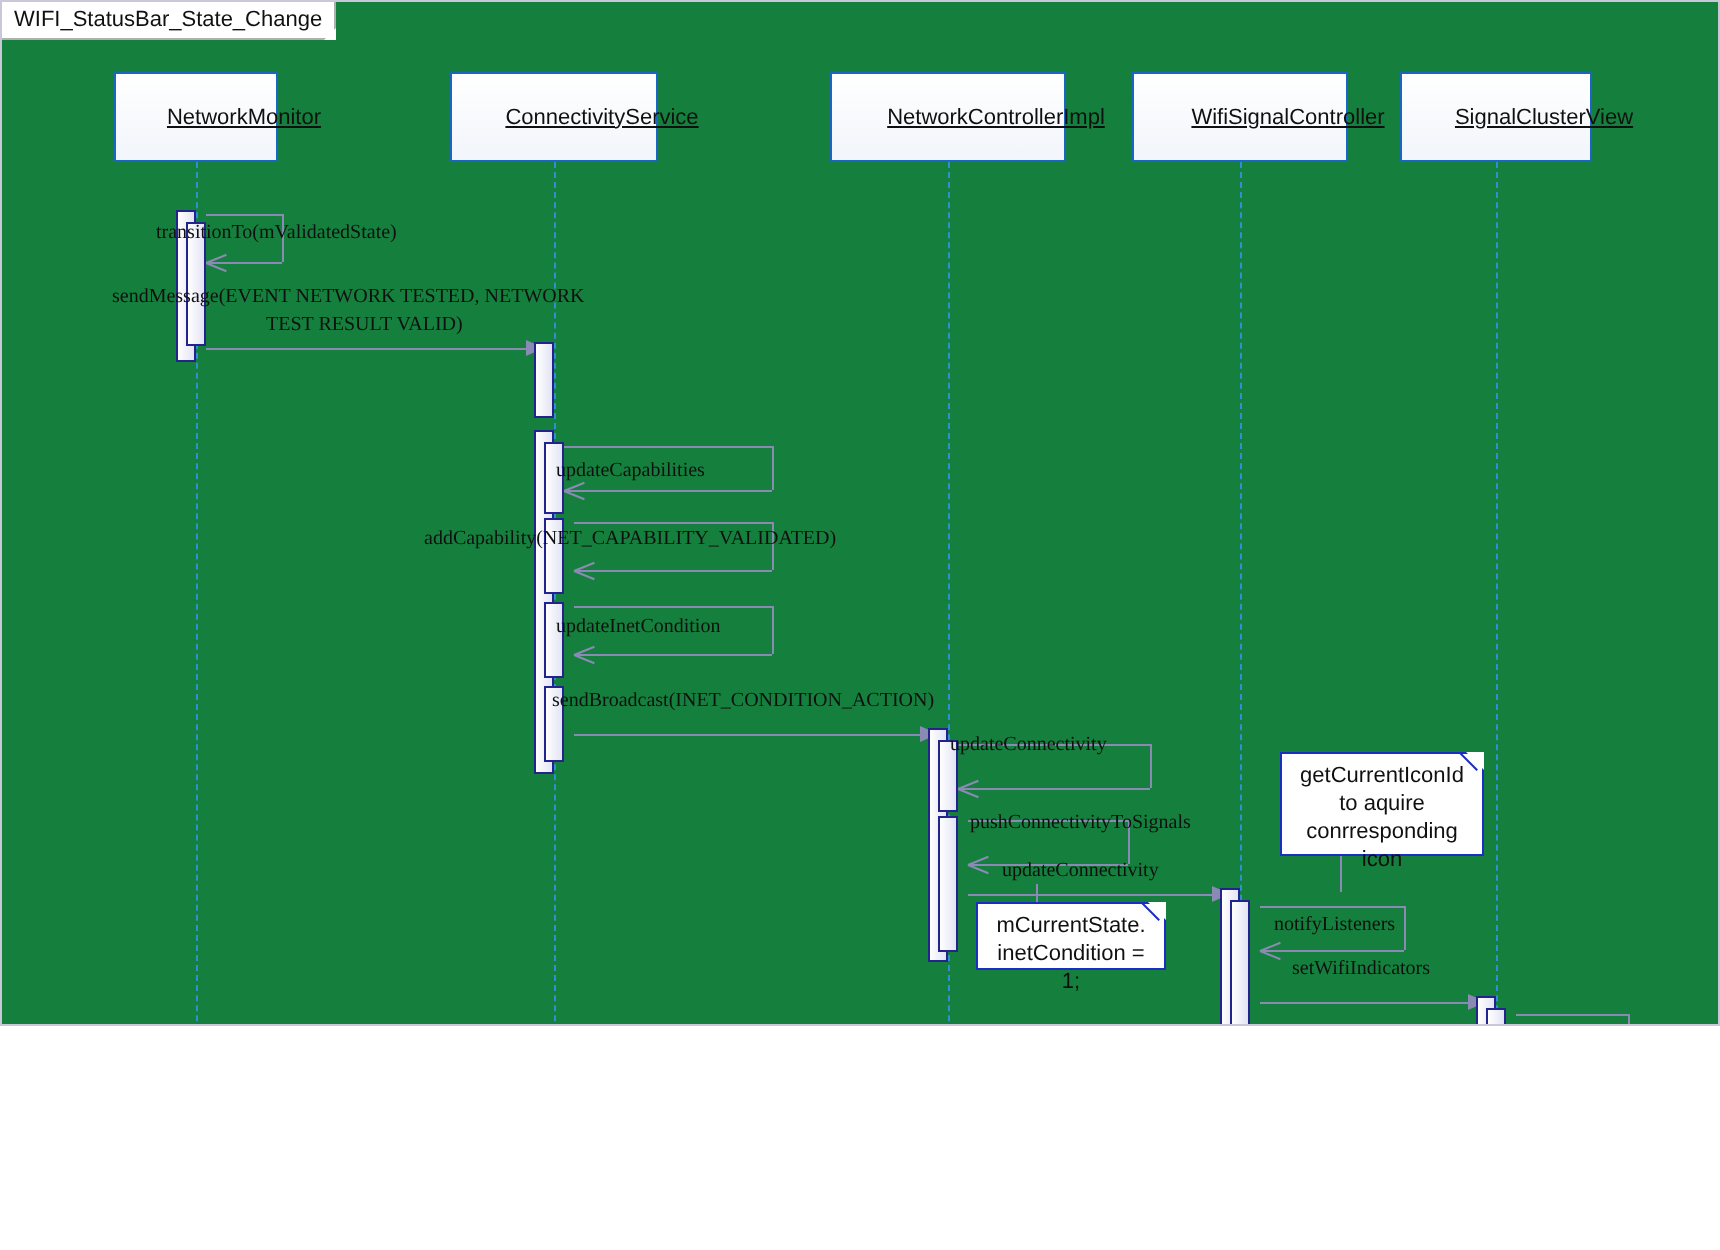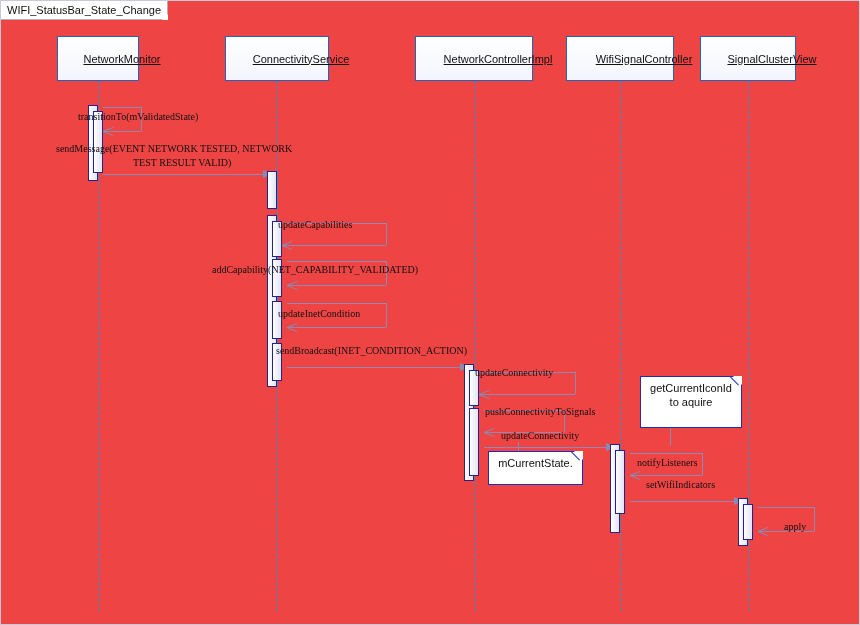--- a/index.html
+++ b/index.html
@@ -6,22 +6,22 @@
     margin: 0;
     padding: 0;
     background: #ffffff;
   }
   body {
     font-family: "Liberation Sans", sans-serif;
   }
   #canvas {
     position: relative;
     width: 860px;
-    height: 625px;
-    background: #ef4444;
+    height: 513px;
+    background: #15803d;
     border: 1px solid #c8c8d8;
     box-sizing: border-box;
     overflow: hidden;
   }
   
   .title-tab {
     position: absolute;
     left: 0px;
     top: 0px;
     height: 17px;
@@ -265,40 +265,42 @@
       <div class="activation" style="left: 468px; top: 407px; width: 10px; height: 68px;"></div>
       <div class="activation" style="left: 609px; top: 443px; width: 10px; height: 89px;"></div>
       <div class="activation" style="left: 614px; top: 449px; width: 10px; height: 64px;"></div>
       <div class="activation" style="left: 737px; top: 497px; width: 10px; height: 48px;"></div>
       <div class="activation" style="left: 742px; top: 503px; width: 10px; height: 36px;"></div>
     </div>
   <div id="labels-layer">
       <div class="msg-label" style="left: 77px; top: 109px;">transitionTo(mValidatedState)</div>
       <div class="msg-label" style="left: 55px; top: 141px;">sendMessage(EVENT NETWORK TESTED, NETWORK</div>
       <div class="msg-label" style="left: 132px; top: 155px;">TEST RESULT VALID)</div>
-      <div class="msg-label" style="left: 277px; top: 217px;">updateCapabilities</div>
+      <div class="msg-label" style="left: 277px; top: 228px;">updateCapabilities</div>
       <div class="msg-label" style="left: 211px; top: 262px;">addCapability(NET_CAPABILITY_VALIDATED)</div>
       <div class="msg-label" style="left: 277px; top: 306px;">updateInetCondition</div>
       <div class="msg-label" style="left: 275px; top: 343px;">sendBroadcast(INET_CONDITION_ACTION)</div>
       <div class="msg-label" style="left: 474px; top: 365px;">updateConnectivity</div>
       <div class="msg-label" style="left: 452px; top: 404px; margin-left: 32px;">pushConnectivityToSignals</div>
       <div class="msg-label" style="left: 500px; top: 428px;">updateConnectivity</div>
       <div class="msg-label" style="left: 636px; top: 455px;">notifyListeners</div>
       <div class="msg-label" style="left: 645px; top: 477px;">setWifiIndicators</div>
       <div class="msg-label" style="left: 783px; top: 519px;">apply</div>
     </div>
   <div id="notes-layer">
       <div class="note" style="left: 639px; top: 375px; width: 102px; height: 52px;">
         <span class="note-line">getCurrentIconId</span>
         <span class="note-line">to aquire</span>
+        <span class="note-line">conrresponding icon</span>
         <span class="fold"></span>
         <span class="fold-edge"></span>
       </div>
       <div class="note-connector" style="left: 669px; top: 427px; height: 18px;"></div>
       <div class="note" style="left: 487px; top: 450px; width: 95px; height: 34px;">
         <span class="note-line">mCurrentState.</span>
+        <span class="note-line">inetCondition = 1;</span>
         <span class="fold"></span>
         <span class="fold-edge"></span>
       </div>
       <div class="note-connector" style="left: 517px; top: 441px; height: 9px;"></div>
     </div>
 
 </div>
 
 </body></html>

